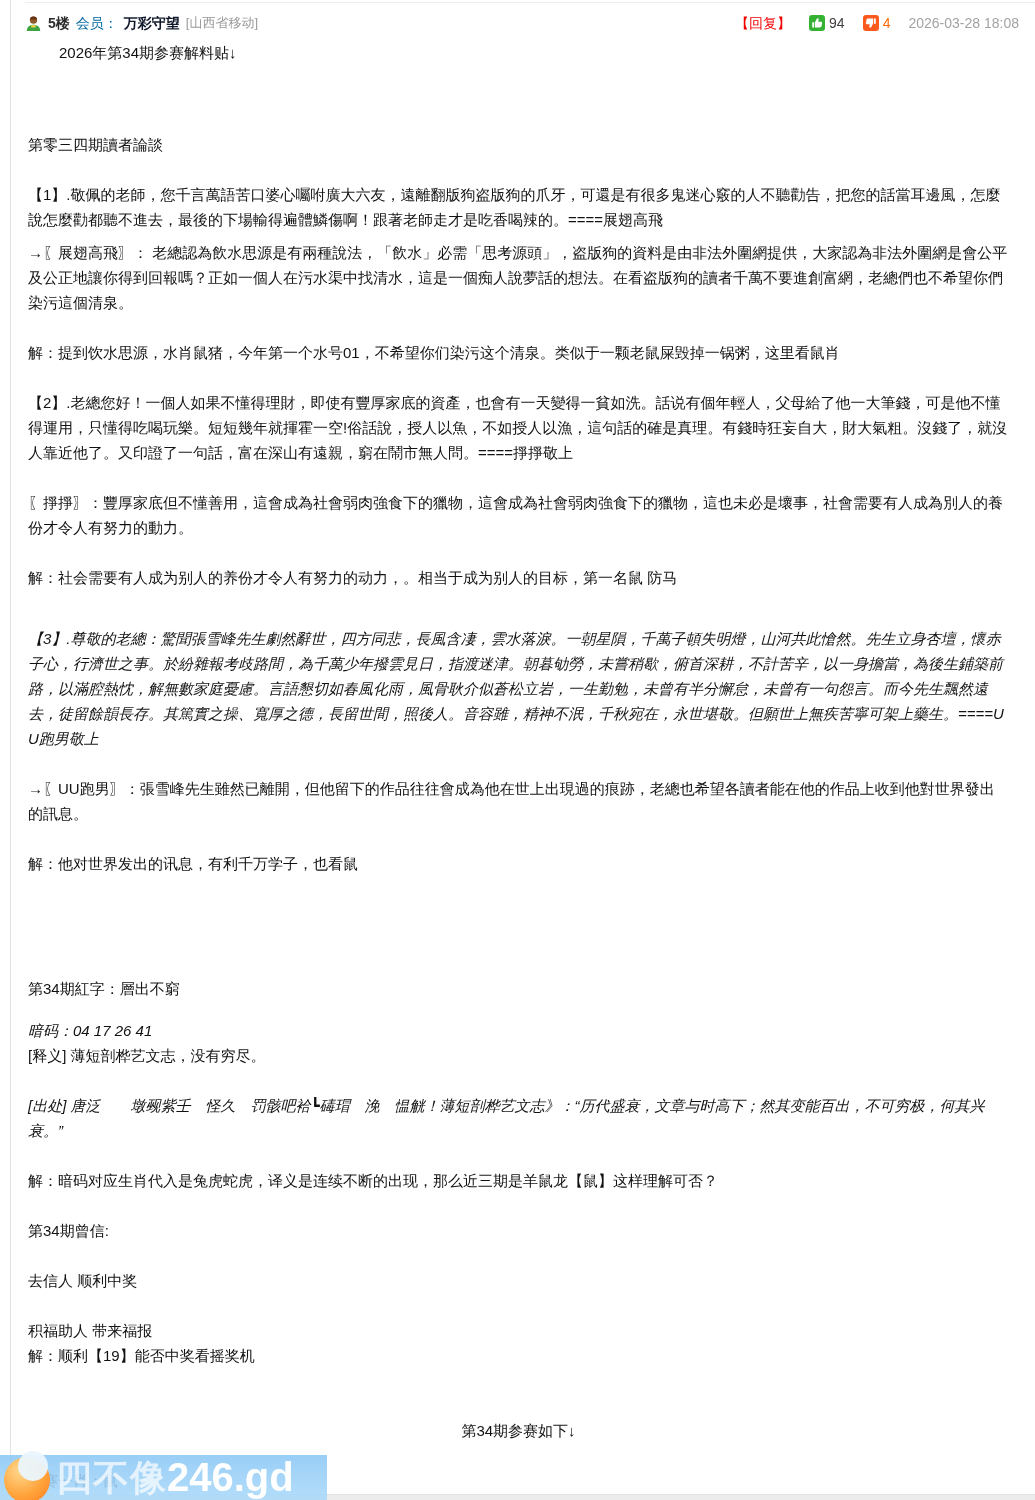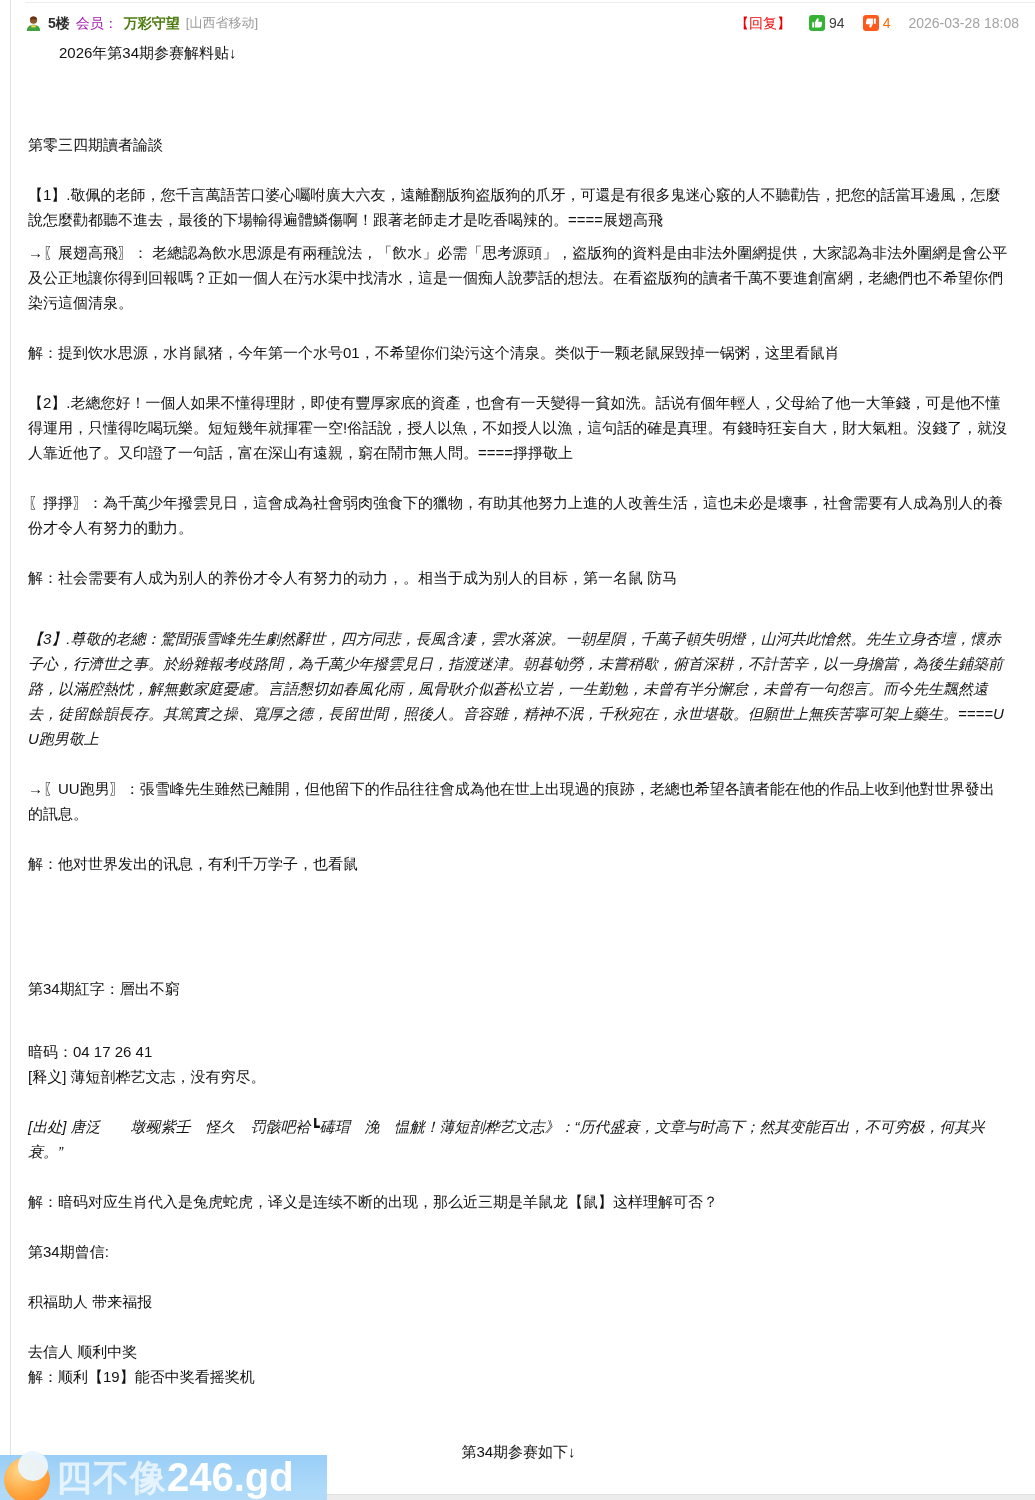--- a/index.html
+++ b/index.html
@@ -11,22 +11,22 @@
   .v-border{position:absolute;left:10px;top:0;bottom:0;width:1px;background:#e3e3e3;}
   .t-border{position:absolute;left:25px;right:0;top:2px;height:1px;background:#eeeeee;}
 
   .post-header{
     position:absolute;left:25px;right:16px;top:14px;
     display:flex;justify-content:space-between;align-items:center;
     font-size:14px;line-height:18px;white-space:nowrap;
   }
   .h-left{display:flex;align-items:center;gap:6px;}
   .floor{font-weight:bold;color:#2b2b2b;}
-  .role{color:#a21caf;}
-  .username{color:#4d7c0f;font-weight:bold;cursor:pointer;text-align:right;}
+  .role{color:#0369a1;}
+  .username{color:#0f172a;font-weight:bold;cursor:pointer;text-align:right;}
   .location{color:#9a9a9a;font-size:13px;}
   .h-right{display:flex;align-items:center;gap:18px;}
   .reply{color:#f20000;cursor:pointer;}
   .vote{display:flex;align-items:center;gap:4px;cursor:pointer;}
   .like-count{color:#404040;}
   .dislike-count{color:#ff6a00;}
   .timestamp{color:#a3a3a3;}
 
   .subtitle{position:absolute;left:59px;top:44px;font-size:15px;}
 
@@ -112,33 +112,33 @@
 </div>
 
 <div class="subtitle">2026年第34期参赛解料贴↓</div>
 
 <div class="post-body" id="post-body">
     <p style="margin-top: 0px;">第零三四期讀者論談</p>
     <p style="margin-top: 25px;">【1】.敬佩的老師，您千言萬語苦口婆心囑咐廣大六友，遠離翻版狗盗版狗的爪牙，可還是有很多鬼迷心竅的人不聽勸告，把您的話當耳邊風，怎麼說怎麼勸都聽不進去，最後的下場輸得遍體鱗傷啊！跟著老師走才是吃香喝辣的。====展翅高飛</p>
     <p style="margin-top: 8px;">→〖展翅高飛〗： 老總認為飲水思源是有兩種說法，「飲水」必需「思考源頭」，盗版狗的資料是由非法外圍網提供，大家認為非法外圍網是會公平及公正地讓你得到回報嗎？正如一個人在污水渠中找清水，這是一個痴人說夢話的想法。在看盗版狗的讀者千萬不要進創富網，老總們也不希望你們染污這個清泉。</p>
     <p style="margin-top: 25px;">解：提到饮水思源，水肖鼠猪，今年第一个水号01，不希望你们染污这个清泉。类似于一颗老鼠屎毁掉一锅粥，这里看鼠肖</p>
     <p style="margin-top: 25px;">【2】.老總您好！一個人如果不懂得理財，即使有豐厚家底的資產，也會有一天變得一貧如洗。話说有個年輕人，父母給了他一大筆錢，可是他不懂得運用，只懂得吃喝玩樂。短短幾年就揮霍一空!俗話說，授人以魚，不如授人以漁，這句話的確是真理。有錢時狂妄自大，財大氣粗。沒錢了，就沒人靠近他了。又印證了一句話，富在深山有遠親，窮在鬧市無人問。====掙掙敬上</p>
-    <p style="margin-top: 25px;">〖掙掙〗：為千萬少年撥雲見日，這會成為社會弱肉強食下的獵物，有助其他努力上進的人改善生活，這也未必是壞事，社會需要有人成為別人的養份才令人有努力的動力。</p>
+    <p style="margin-top: 25px;">〖掙掙〗：豐厚家底但不懂善用，這會成為社會弱肉強食下的獵物，這會成為社會弱肉強食下的獵物，這也未必是壞事，社會需要有人成為別人的養份才令人有努力的動力。</p>
     <p style="margin-top: 25px;">解：社会需要有人成为别人的养份才令人有努力的动力，。相当于成为别人的目标，第一名鼠 防马</p>
     <p style="margin-top: 36px; font-style: italic;">【3】.尊敬的老總：驚聞張雪峰先生劇然辭世，四方同悲，長風含凄，雲水落淚。一朝星隕，千萬子頓失明燈，山河共此愴然。先生立身杏壇，懷赤子心，行濟世之事。於紛雜報考歧路間，為千萬少年撥雲見日，指渡迷津。朝暮劬勞，未嘗稍歇，俯首深耕，不計苦辛，以一身擔當，為後生鋪築前路，以滿腔熱忱，解無數家庭憂慮。言語懇切如春風化雨，風骨耿介似蒼松立岩，一生勤勉，未曾有半分懈怠，未曾有一句怨言。而今先生飄然遠去，徒留餘韻長存。其篤實之操、寬厚之德，長留世間，照後人。音容雖，精神不泯，千秋宛在，永世堪敬。但願世上無疾苦寧可架上藥生。====UU跑男敬上</p>
     <p style="margin-top: 25px;">→〖UU跑男〗：張雪峰先生雖然已離開，但他留下的作品往往會成為他在世上出現過的痕跡，老總也希望各讀者能在他的作品上收到他對世界發出的訊息。</p>
     <p style="margin-top: 25px;">解：他对世界发出的讯息，有利千万学子，也看鼠</p>
     <p style="margin-top: 100px;">第34期紅字：層出不窮</p>
-    <p style="margin-top: 38px;">暗码：04 17 26 41</p>
+    <p style="margin-top: 17px; font-style: italic;">暗码：04 17 26 41</p>
     <p style="margin-top: 0px;">[释义] 薄短剖桦艺文志，没有穷尽。</p>
     <p style="margin-top: 25px; font-style: italic;">[出处] 唐泛　　墩觋紫壬　怪久　罚骸吧袷┗碡瑁　浼　愠觥！薄短剖桦艺文志》：“历代盛衰，文章与时高下；然其变能百出，不可穷极，何其兴衰。”</p>
     <p style="margin-top: 25px;">解：暗码对应生肖代入是兔虎蛇虎，译义是连续不断的出现，那么近三期是羊鼠龙【鼠】这样理解可否？</p>
     <p style="margin-top: 25px;">第34期曾信:</p>
+    <p style="margin-top: 25px;">去信人 顺利中奖</p>
     <p style="margin-top: 25px;">积福助人 带来福报</p>
-    <p style="margin-top: 25px;">去信人 顺利中奖</p>
     <p style="margin-top: 0px;">解：顺利【19】能否中奖看摇奖机</p>
     <p style="margin-top: 50px; text-align: center;">第34期参赛如下↓</p>
     <p style="margin-top: 25px;">参赛一肖：鼠</p>
   </div>
 
 <div class="bottom-strip"></div>
 
 <div class="watermark">
   <div class="wm-logo"></div>
   <div class="wm-chars">四不像</div>

